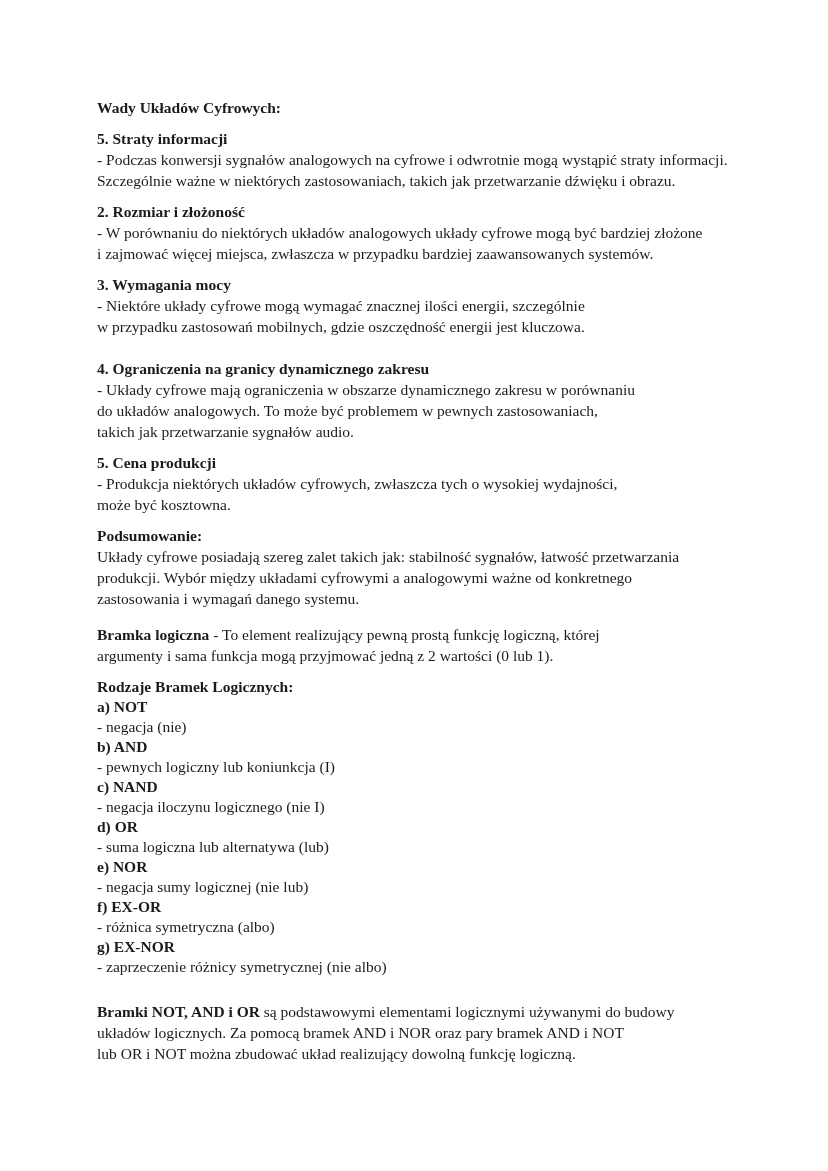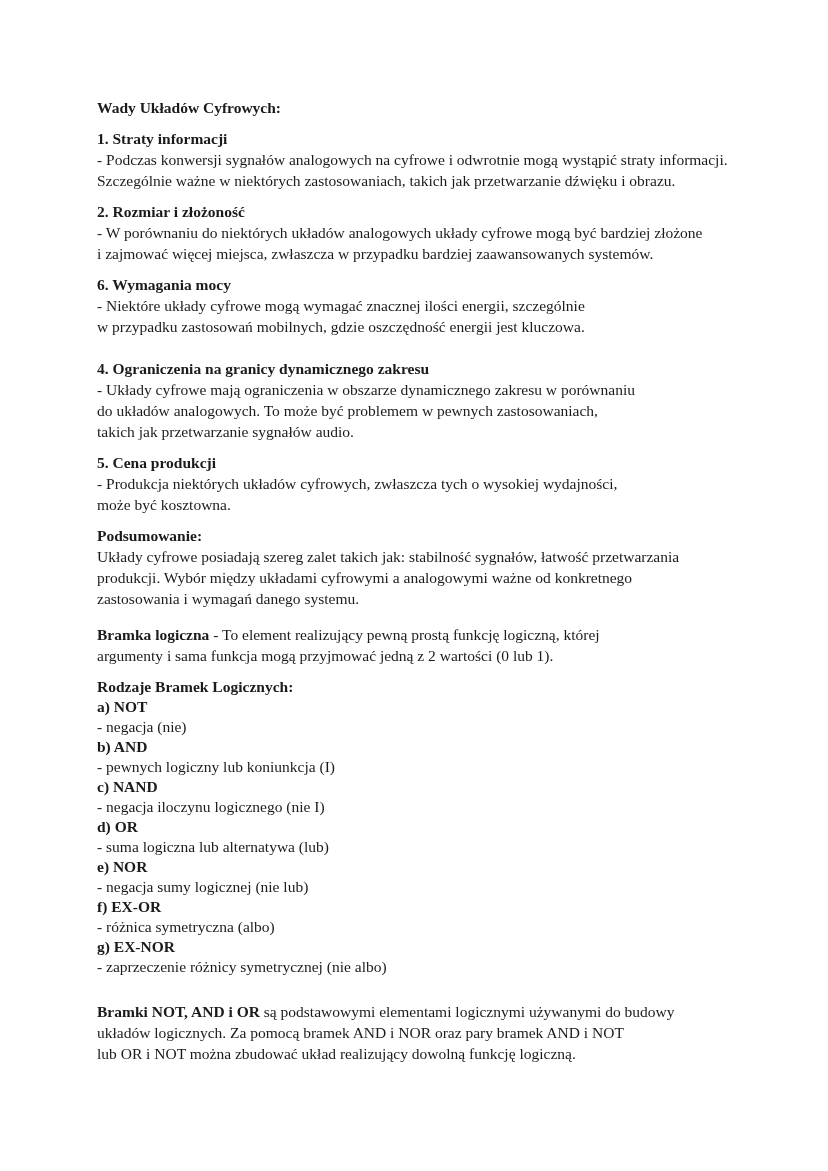--- a/index.html
+++ b/index.html
@@ -28,33 +28,33 @@
 </head>
 <body>
 
 <div class="page">
 
   <div class="block">
     <div class="h">Wady Układów Cyfrowych:</div>
   </div>
 
   <div class="block">
-    <div class="h">1. Straty informacji</div>
+    <div class="h">5. Straty informacji</div>
     <div class="line">- Podczas konwersji sygnałów analogowych na cyfrowe i odwrotnie mogą wystąpić straty informacji.</div>
     <div class="line">Szczególnie ważne w niektórych zastosowaniach, takich jak przetwarzanie dźwięku i obrazu.</div>
   </div>
 
   <div class="block">
     <div class="h">2. Rozmiar i złożoność</div>
     <div class="line">- W porównaniu do niektórych układów analogowych układy cyfrowe mogą być bardziej złożone</div>
     <div class="line">i zajmować więcej miejsca, zwłaszcza w przypadku bardziej zaawansowanych systemów.</div>
   </div>
 
   <div class="block">
-    <div class="h">6. Wymagania mocy</div>
+    <div class="h">3. Wymagania mocy</div>
     <div class="line">- Niektóre układy cyfrowe mogą wymagać znacznej ilości energii, szczególnie</div>
     <div class="line">w przypadku zastosowań mobilnych, gdzie oszczędność energii jest kluczowa.</div>
   </div>
 
   <div class="block gap-lg">
     <div class="h">4. Ograniczenia na granicy dynamicznego zakresu</div>
     <div class="line">- Układy cyfrowe mają ograniczenia w obszarze dynamicznego zakresu w porównaniu</div>
     <div class="line">do układów analogowych. To może być problemem w pewnych zastosowaniach,</div>
     <div class="line">takich jak przetwarzanie sygnałów audio.</div>
   </div>

